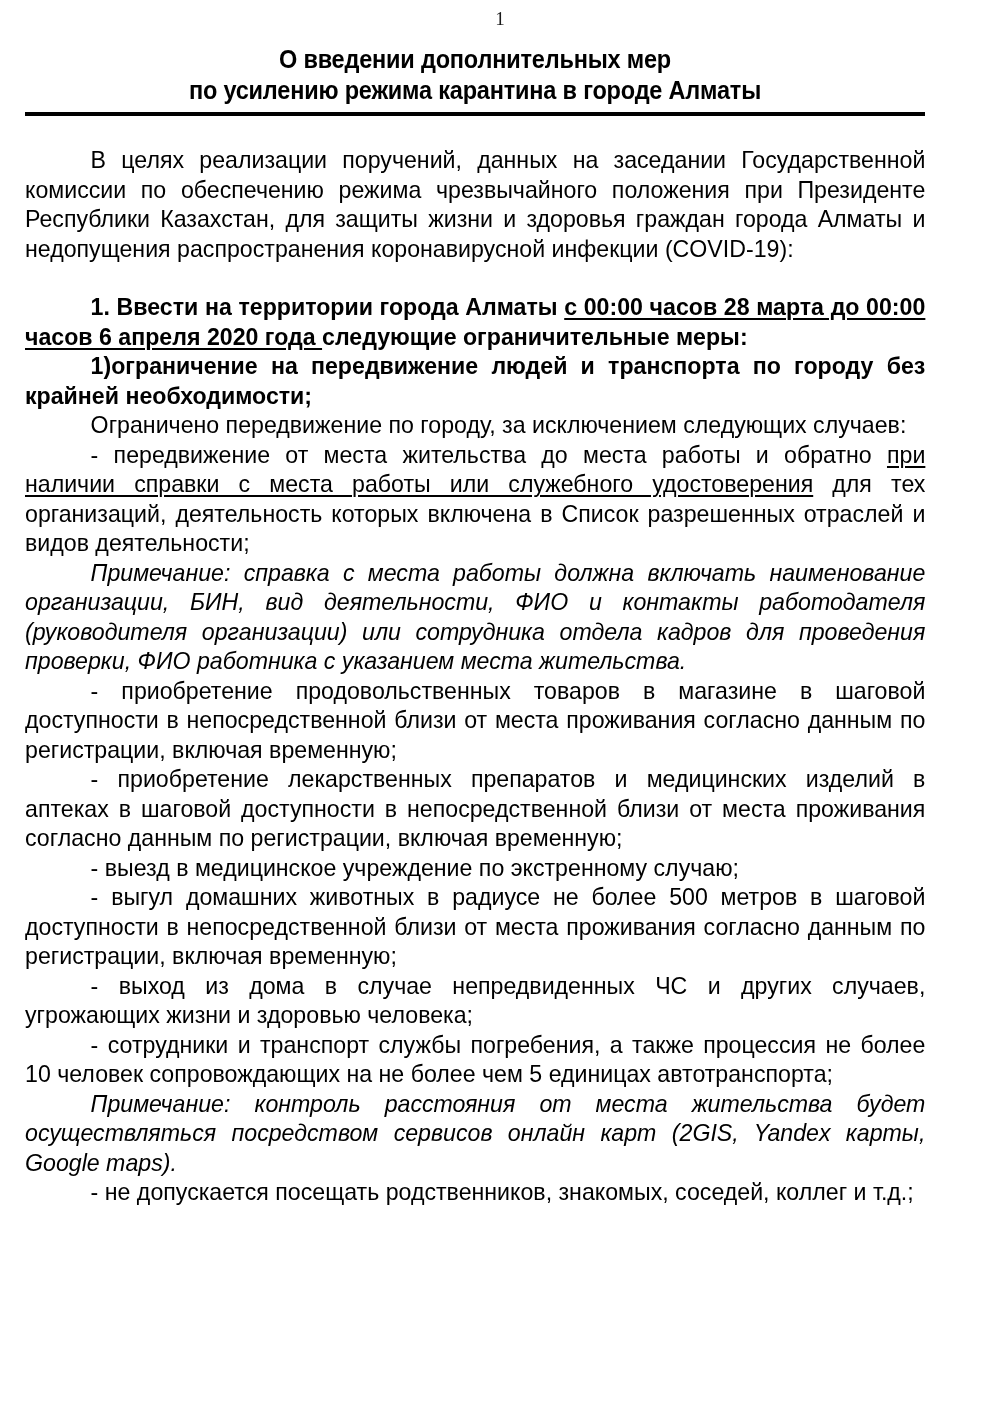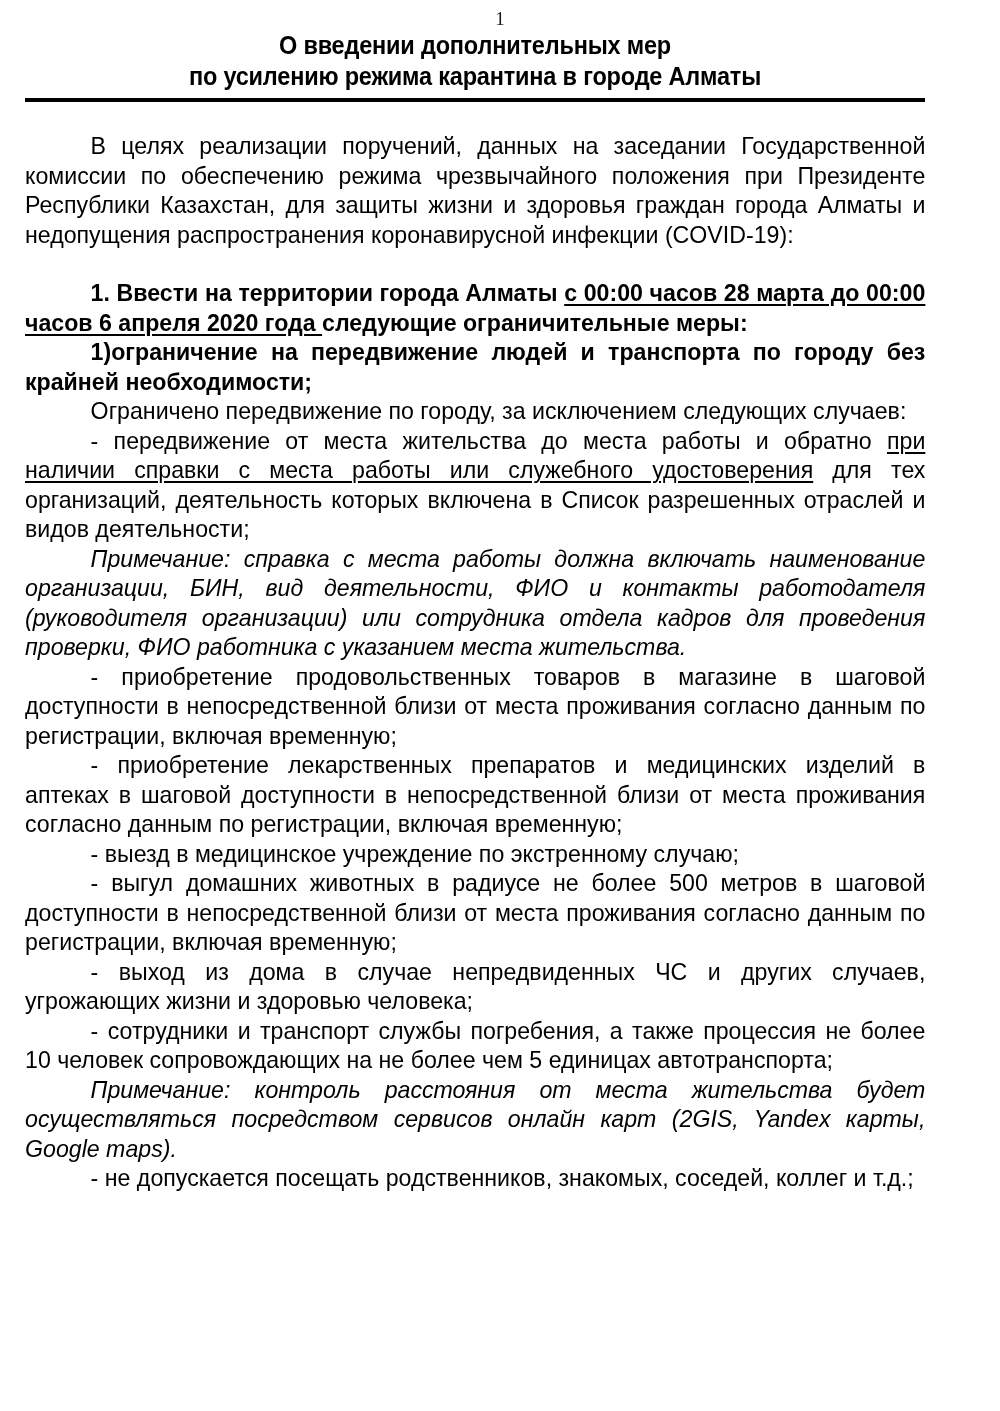--- a/index.html
+++ b/index.html
@@ -27,21 +27,21 @@
     width: 1000px;
     text-align: center;
     font-family: "Liberation Serif", serif;
     font-size: 19px;
     line-height: 22px;
     color: #1a1a1a;
   }
   .content {
     position: absolute;
     left: 25px;
-    top: 30px;
+    top: 44px;
     width: 900px;
   }
   .doc-title {
     text-align: center;
     font-weight: bold;
     font-size: 25px;
     line-height: 31px;
     letter-spacing: -0.2px;
     transform: scaleX(0.94);
     transform-origin: center top;

